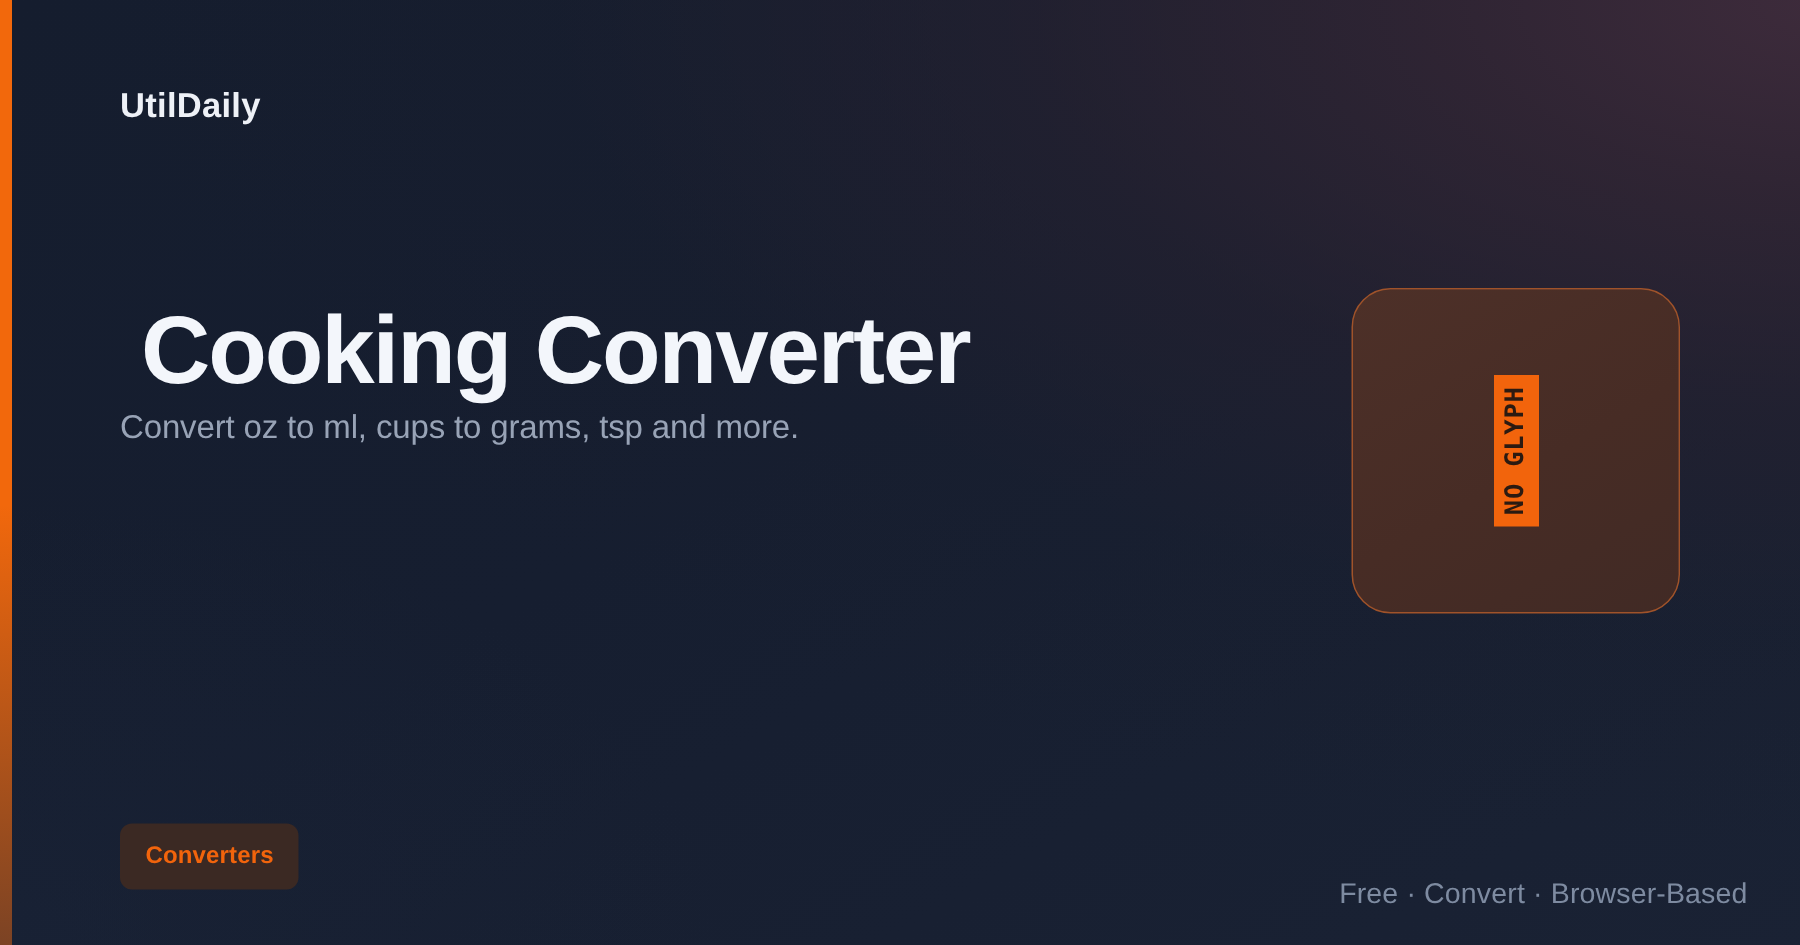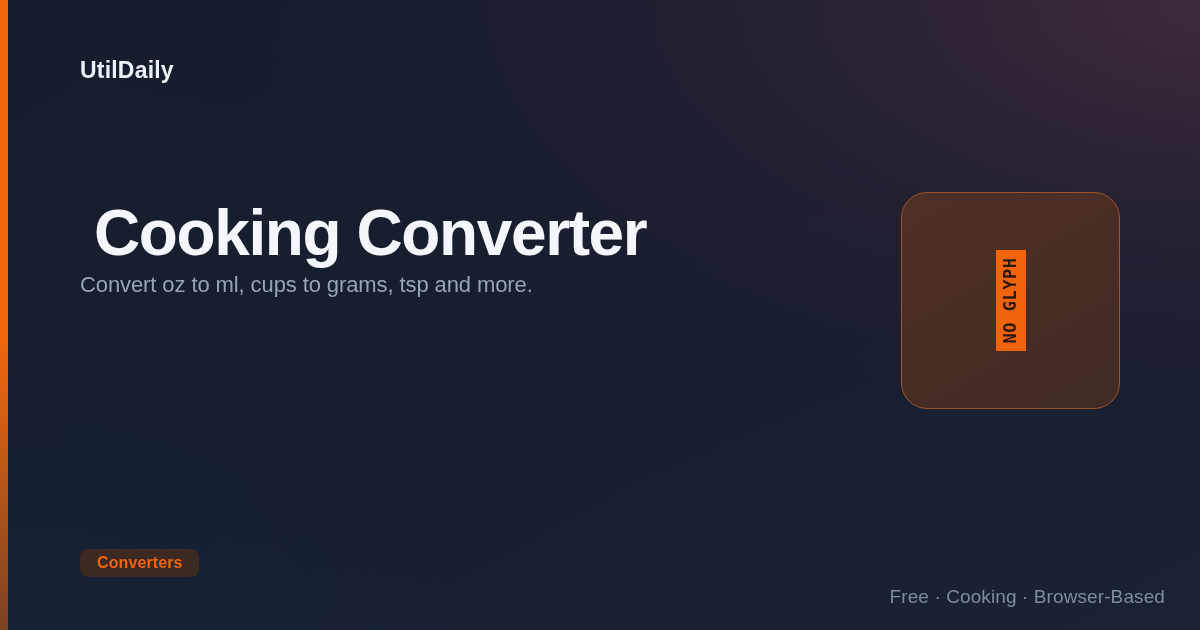--- a/index.html
+++ b/index.html
@@ -82,21 +82,21 @@
     font-weight: normal;
     letter-spacing: -0.1px;
     color: #98a3b6;
   }
 
   
   .category-badge {
     position: absolute;
     left: 80px;
     top: 549px;
-    height: 28px;
+    height: 44px;
     box-sizing: border-box;
     padding: 0 17px;
     display: flex;
     align-items: center;
     border-radius: 8px;
     background: #3b2923;
     color: #f2640c;
     font-size: 16px;
     font-weight: bold;
     letter-spacing: 0.1px;
@@ -167,15 +167,15 @@
   <div class="category-badge">
     <span>Converters</span>
   </div>
 
   <div class="icon-tile">
     <div class="no-glyph">
       <span class="no-glyph-label">NO GLYPH</span>
     </div>
   </div>
 
-  <div class="footnote">Free · Cooking · Browser-Based</div>
+  <div class="footnote">Free · Convert · Browser-Based</div>
 
 </div>
 
 </body></html>

